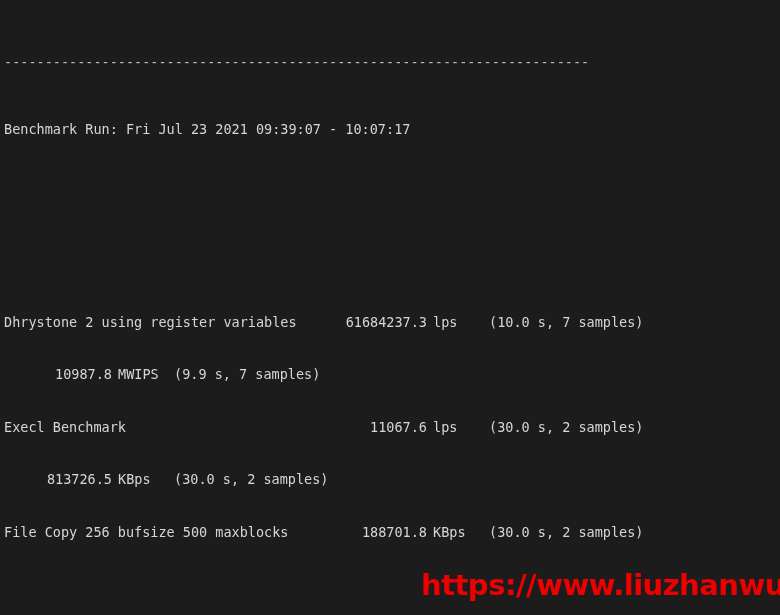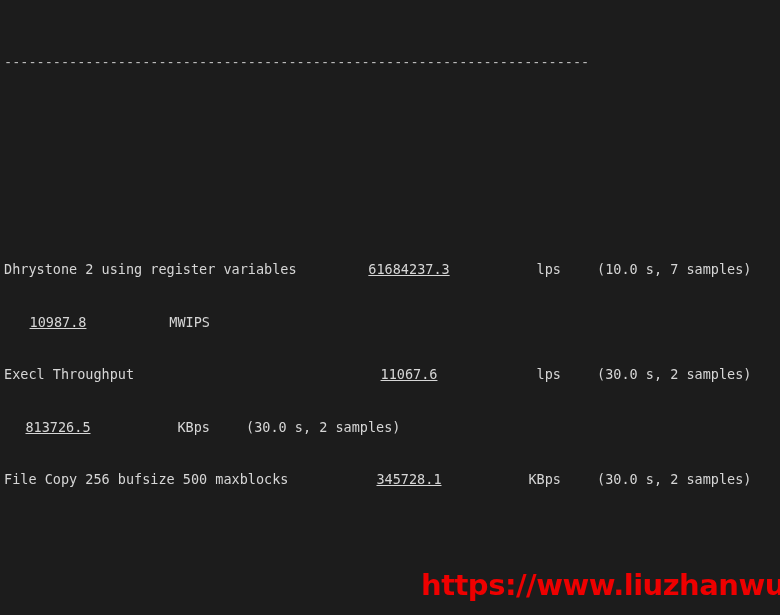--- a/index.html
+++ b/index.html
@@ -34,25 +34,24 @@
     font-family: "DejaVu Sans Mono", "Liberation Mono", monospace;
   }
   .blank { height: 17.5px; }
 
   
   .row {
     height: 17.5px;
     display: flex;
     align-items: baseline;
     white-space: pre;
-    gap: 36px;
   }
   .c-label   { width: 315px; flex: none; }
-  .c-value   { width: 108px; flex: none; text-align: center; text-decoration: underline; }
-  .c-unit    { width: 56px;  flex: none; text-align: right; padding-left: 6px; }
+  .c-value   { width: 108px; flex: none; text-align: right; }
+  .c-unit    { width: 56px;  flex: none; text-align: left; padding-left: 6px; }
   .c-samples { flex: none; text-align: center; }
 
   .dashes {
     color: #b9b9b9;
     height: 13px;
     line-height: 13px;
     font-size: 13.5px;
   }
 
   #watermark {
@@ -68,49 +67,51 @@
     white-space: pre;
   }
 </style>
 </head>
 <body>
 
 <div id="terminal">
 
   <div class="line dashes">------------------------------------------------------------------------</div>
 
+  <div class="line">Benchmark Run: Fri Jul 23 2021 09:39:07 - 10:07:17</div>
 
   <div class="blank"></div>
 
   
   <div>
     <div class="row">
       <span class="c-label">Dhrystone 2 using register variables</span>
       <span class="c-value">61684237.3</span>
       <span class="c-unit">lps</span>
       <span class="c-samples">(10.0 s, 7 samples)</span>
     </div>
     <div class="row">
       <span class="c-value">10987.8</span>
       <span class="c-unit">MWIPS</span>
+      <span class="c-samples">(9.9 s, 7 samples)</span>
     </div>
     <div class="row">
-      <span class="c-label">Execl Throughput</span>
+      <span class="c-label">Execl Benchmark</span>
       <span class="c-value">11067.6</span>
       <span class="c-unit">lps</span>
       <span class="c-samples">(30.0 s, 2 samples)</span>
     </div>
     <div class="row">
       <span class="c-value">813726.5</span>
       <span class="c-unit">KBps</span>
       <span class="c-samples">(30.0 s, 2 samples)</span>
     </div>
     <div class="row">
       <span class="c-label">File Copy 256 bufsize 500 maxblocks</span>
-      <span class="c-value">345728.1</span>
+      <span class="c-value">188701.8</span>
       <span class="c-unit">KBps</span>
       <span class="c-samples">(30.0 s, 2 samples)</span>
     </div>
     
     
     
     
     
     
     

